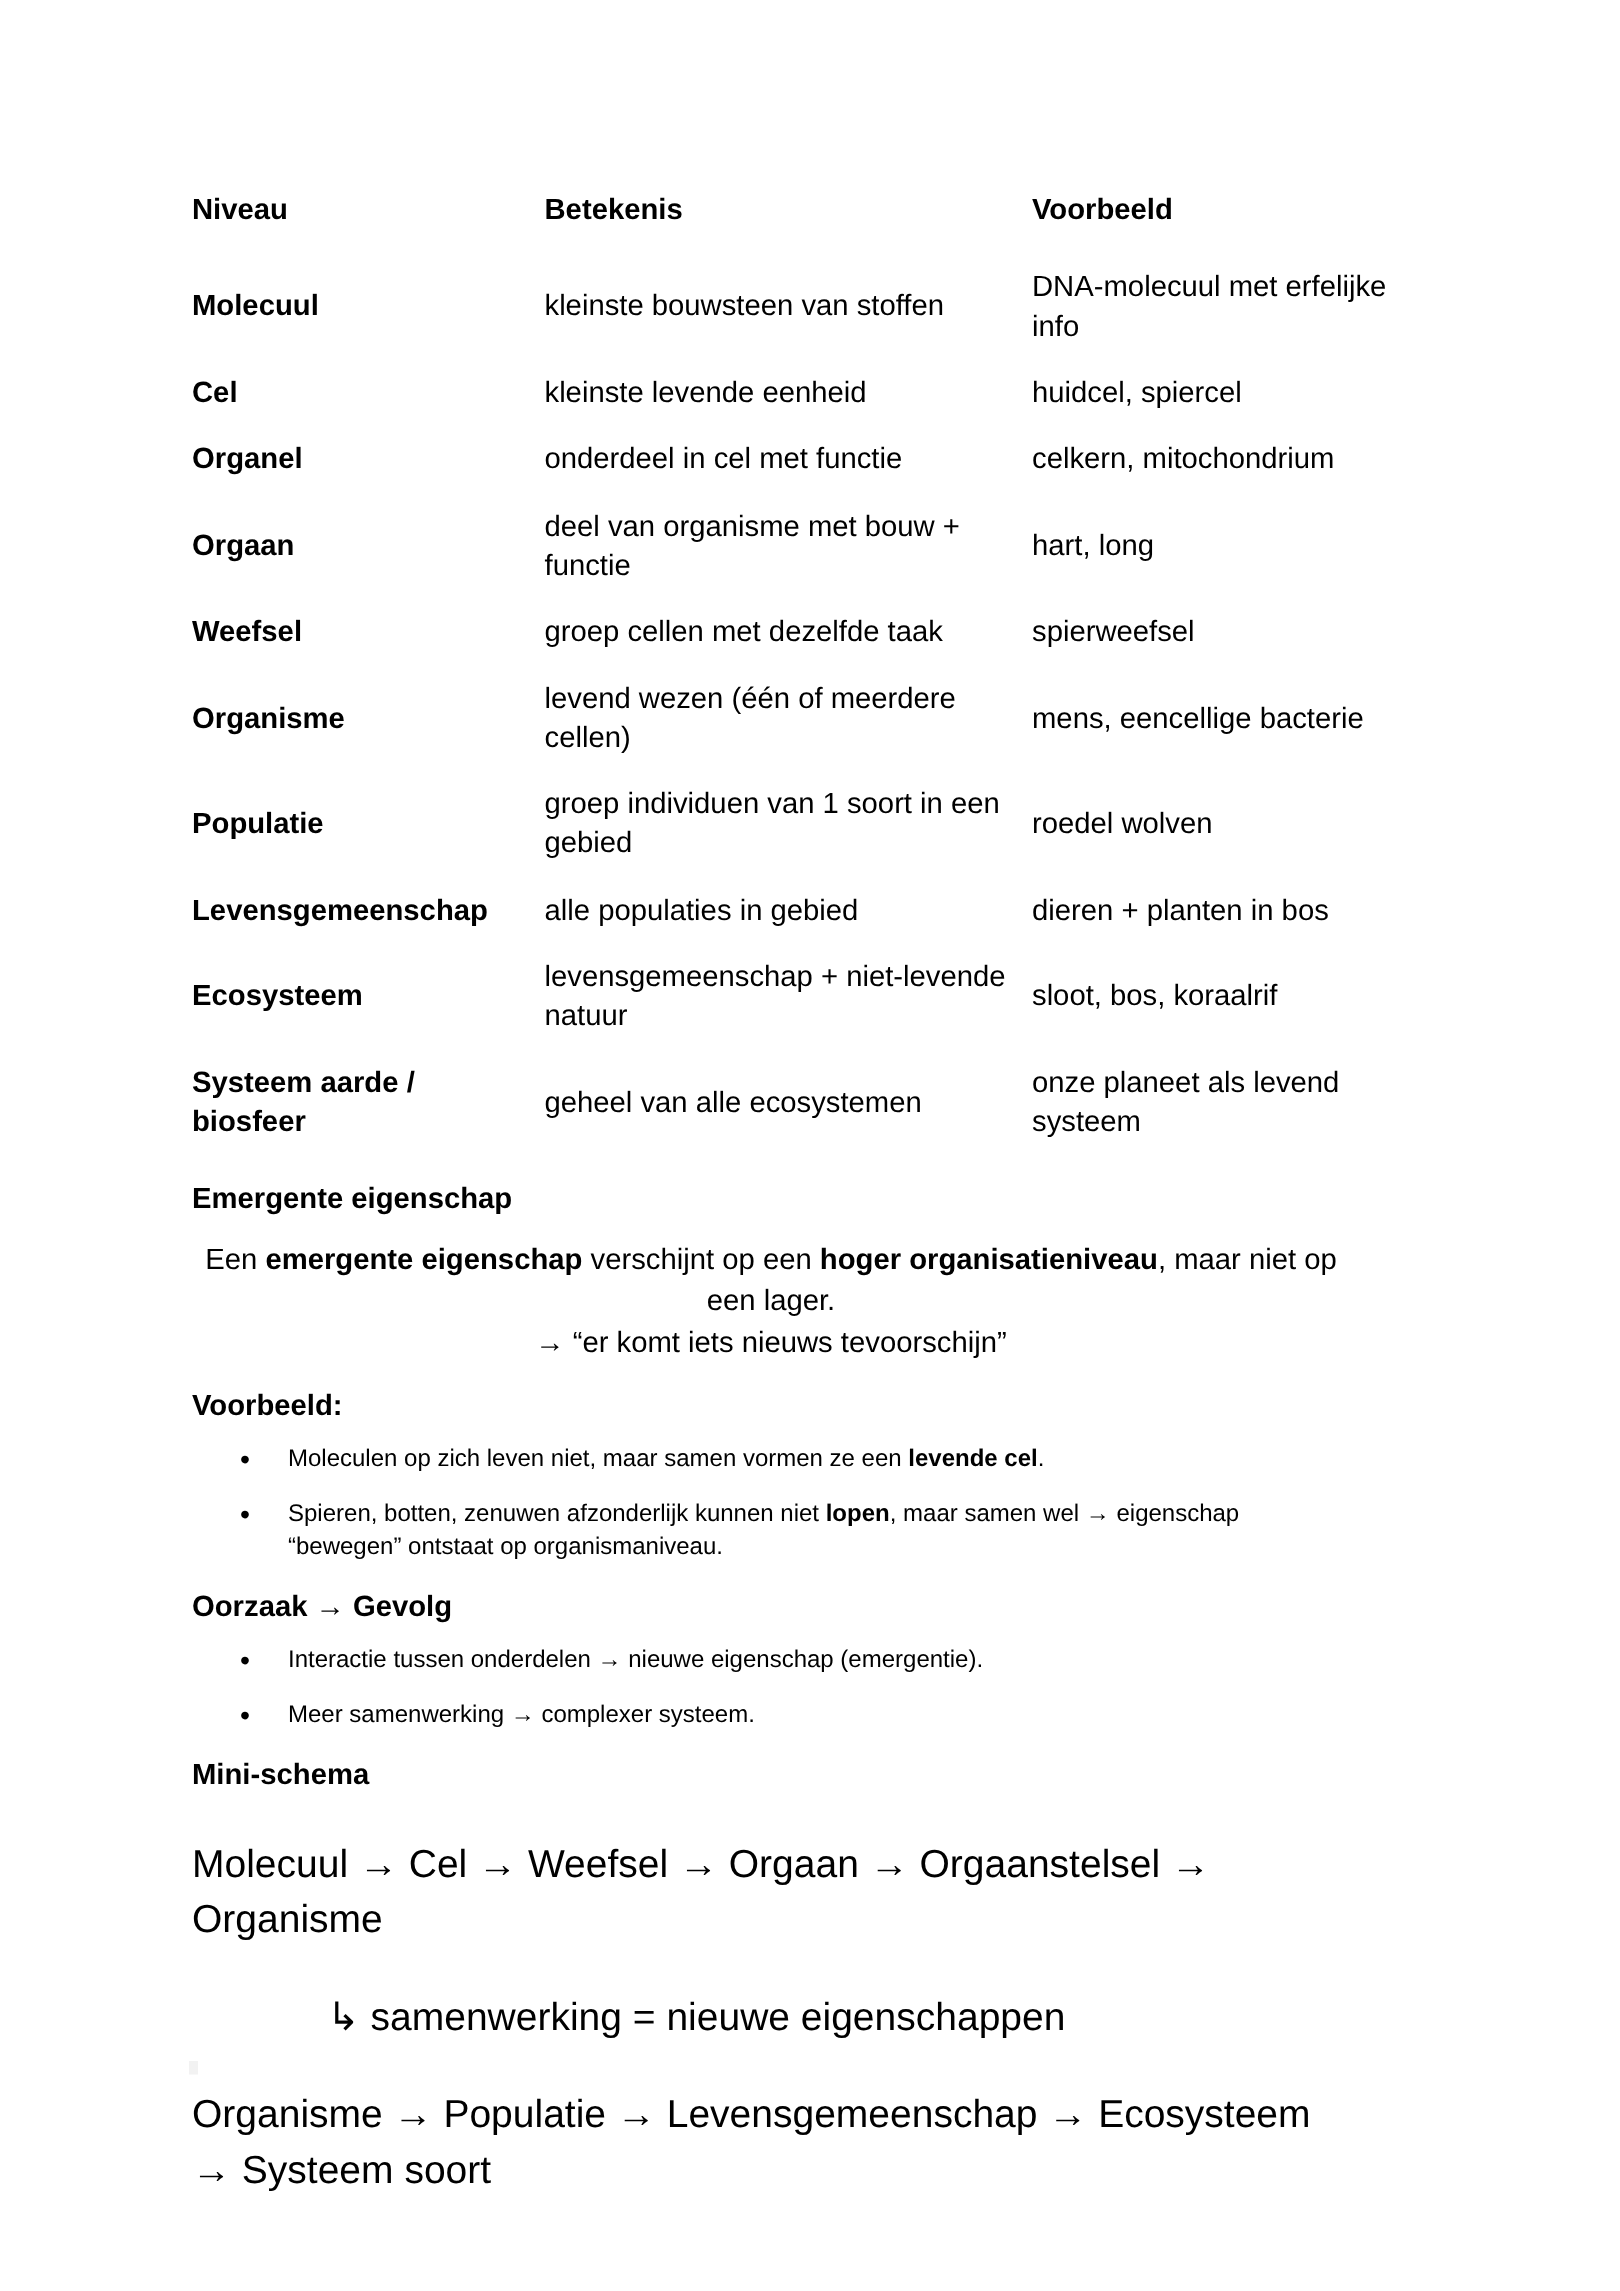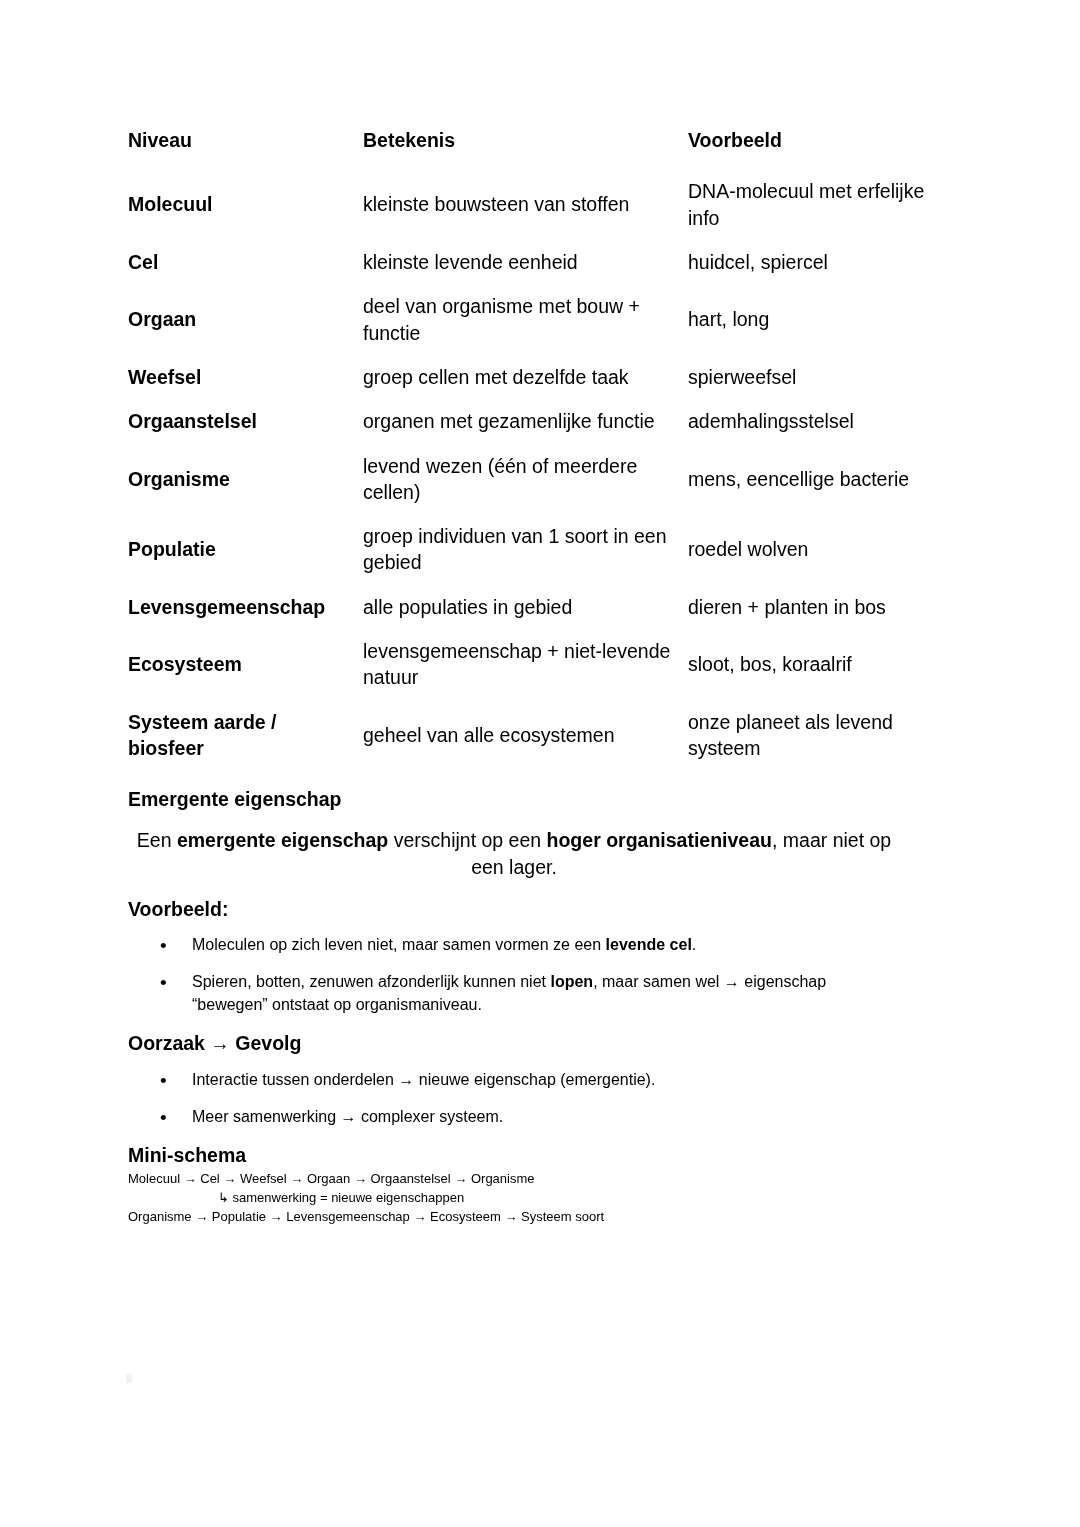--- a/index.html
+++ b/index.html
@@ -82,23 +82,23 @@
     max-width: 810px;
   }
   .bullets li::before {
     content: "\2022";
     position: absolute;
     left: 32px;
     top: -1px;
     font-size: 19px;
   }
   .schema-line {
-    font-size: 13px;
+    font-size: 26px;
     line-height: 1.42;
-    margin: 1px 0 0 0;
+    margin: 28px 0 0 0;
   }
   .schema-line.indent {
     padding-left: 90px;
   }
   b, strong { font-weight: bold; }
   .artifact {
     position: absolute;
     left: 126px;
     top: 1374px;
     width: 6px;
@@ -129,35 +129,35 @@
         <td class="level">Molecuul</td>
         <td class="meaning">kleinste bouwsteen van stoffen</td>
         <td class="example">DNA-molecuul met erfelijke info</td>
       </tr>
       <tr>
         <td class="level">Cel</td>
         <td class="meaning">kleinste levende eenheid</td>
         <td class="example">huidcel, spiercel</td>
       </tr>
       <tr>
+        <td class="level">Organel</td>
+        <td class="meaning">onderdeel in cel met functie</td>
+        <td class="example">celkern, mitochondrium</td>
+      </tr>
+      <tr>
         <td class="level">Orgaan</td>
         <td class="meaning">deel van organisme met bouw + functie</td>
         <td class="example">hart, long</td>
       </tr>
       <tr>
         <td class="level">Weefsel</td>
         <td class="meaning">groep cellen met dezelfde taak</td>
         <td class="example">spierweefsel</td>
       </tr>
       <tr>
-        <td class="level">Orgaanstelsel</td>
-        <td class="meaning">organen met gezamenlijke functie</td>
-        <td class="example">ademhalingsstelsel</td>
-      </tr>
-      <tr>
         <td class="level">Organisme</td>
         <td class="meaning">levend wezen (één of meerdere cellen)</td>
         <td class="example">mens, eencellige bacterie</td>
       </tr>
       <tr>
         <td class="level">Populatie</td>
         <td class="meaning">groep individuen van 1 soort in een gebied</td>
         <td class="example">roedel wolven</td>
       </tr>
       <tr>
@@ -175,20 +175,21 @@
         <td class="meaning">geheel van alle ecosystemen</td>
         <td class="example">onze planeet als levend systeem</td>
       </tr>
     </tbody>
   </table>
 
   <div class="sec-heading tight">Emergente eigenschap</div>
 
   <p class="para"><span>Een </span><b>emergente eigenschap</b><span> verschijnt op een </span><b>hoger organisatieniveau</b><span>, maar niet op een lager.</span></p>
 
+  <p class="para nospace">→ “er komt iets nieuws tevoorschijn”</p>
 
   <div class="sec-heading">Voorbeeld:</div>
 
   <ul class="bullets">
     <li><span>Moleculen op zich leven niet, maar samen vormen ze een </span><b>levende cel</b><span>.</span></li>
     <li><span>Spieren, botten, zenuwen afzonderlijk kunnen niet </span><b>lopen</b><span>, maar samen wel → eigenschap “bewegen” ontstaat op organismaniveau.</span></li>
   </ul>
 
   <div class="sec-heading">Oorzaak → Gevolg</div>
 

